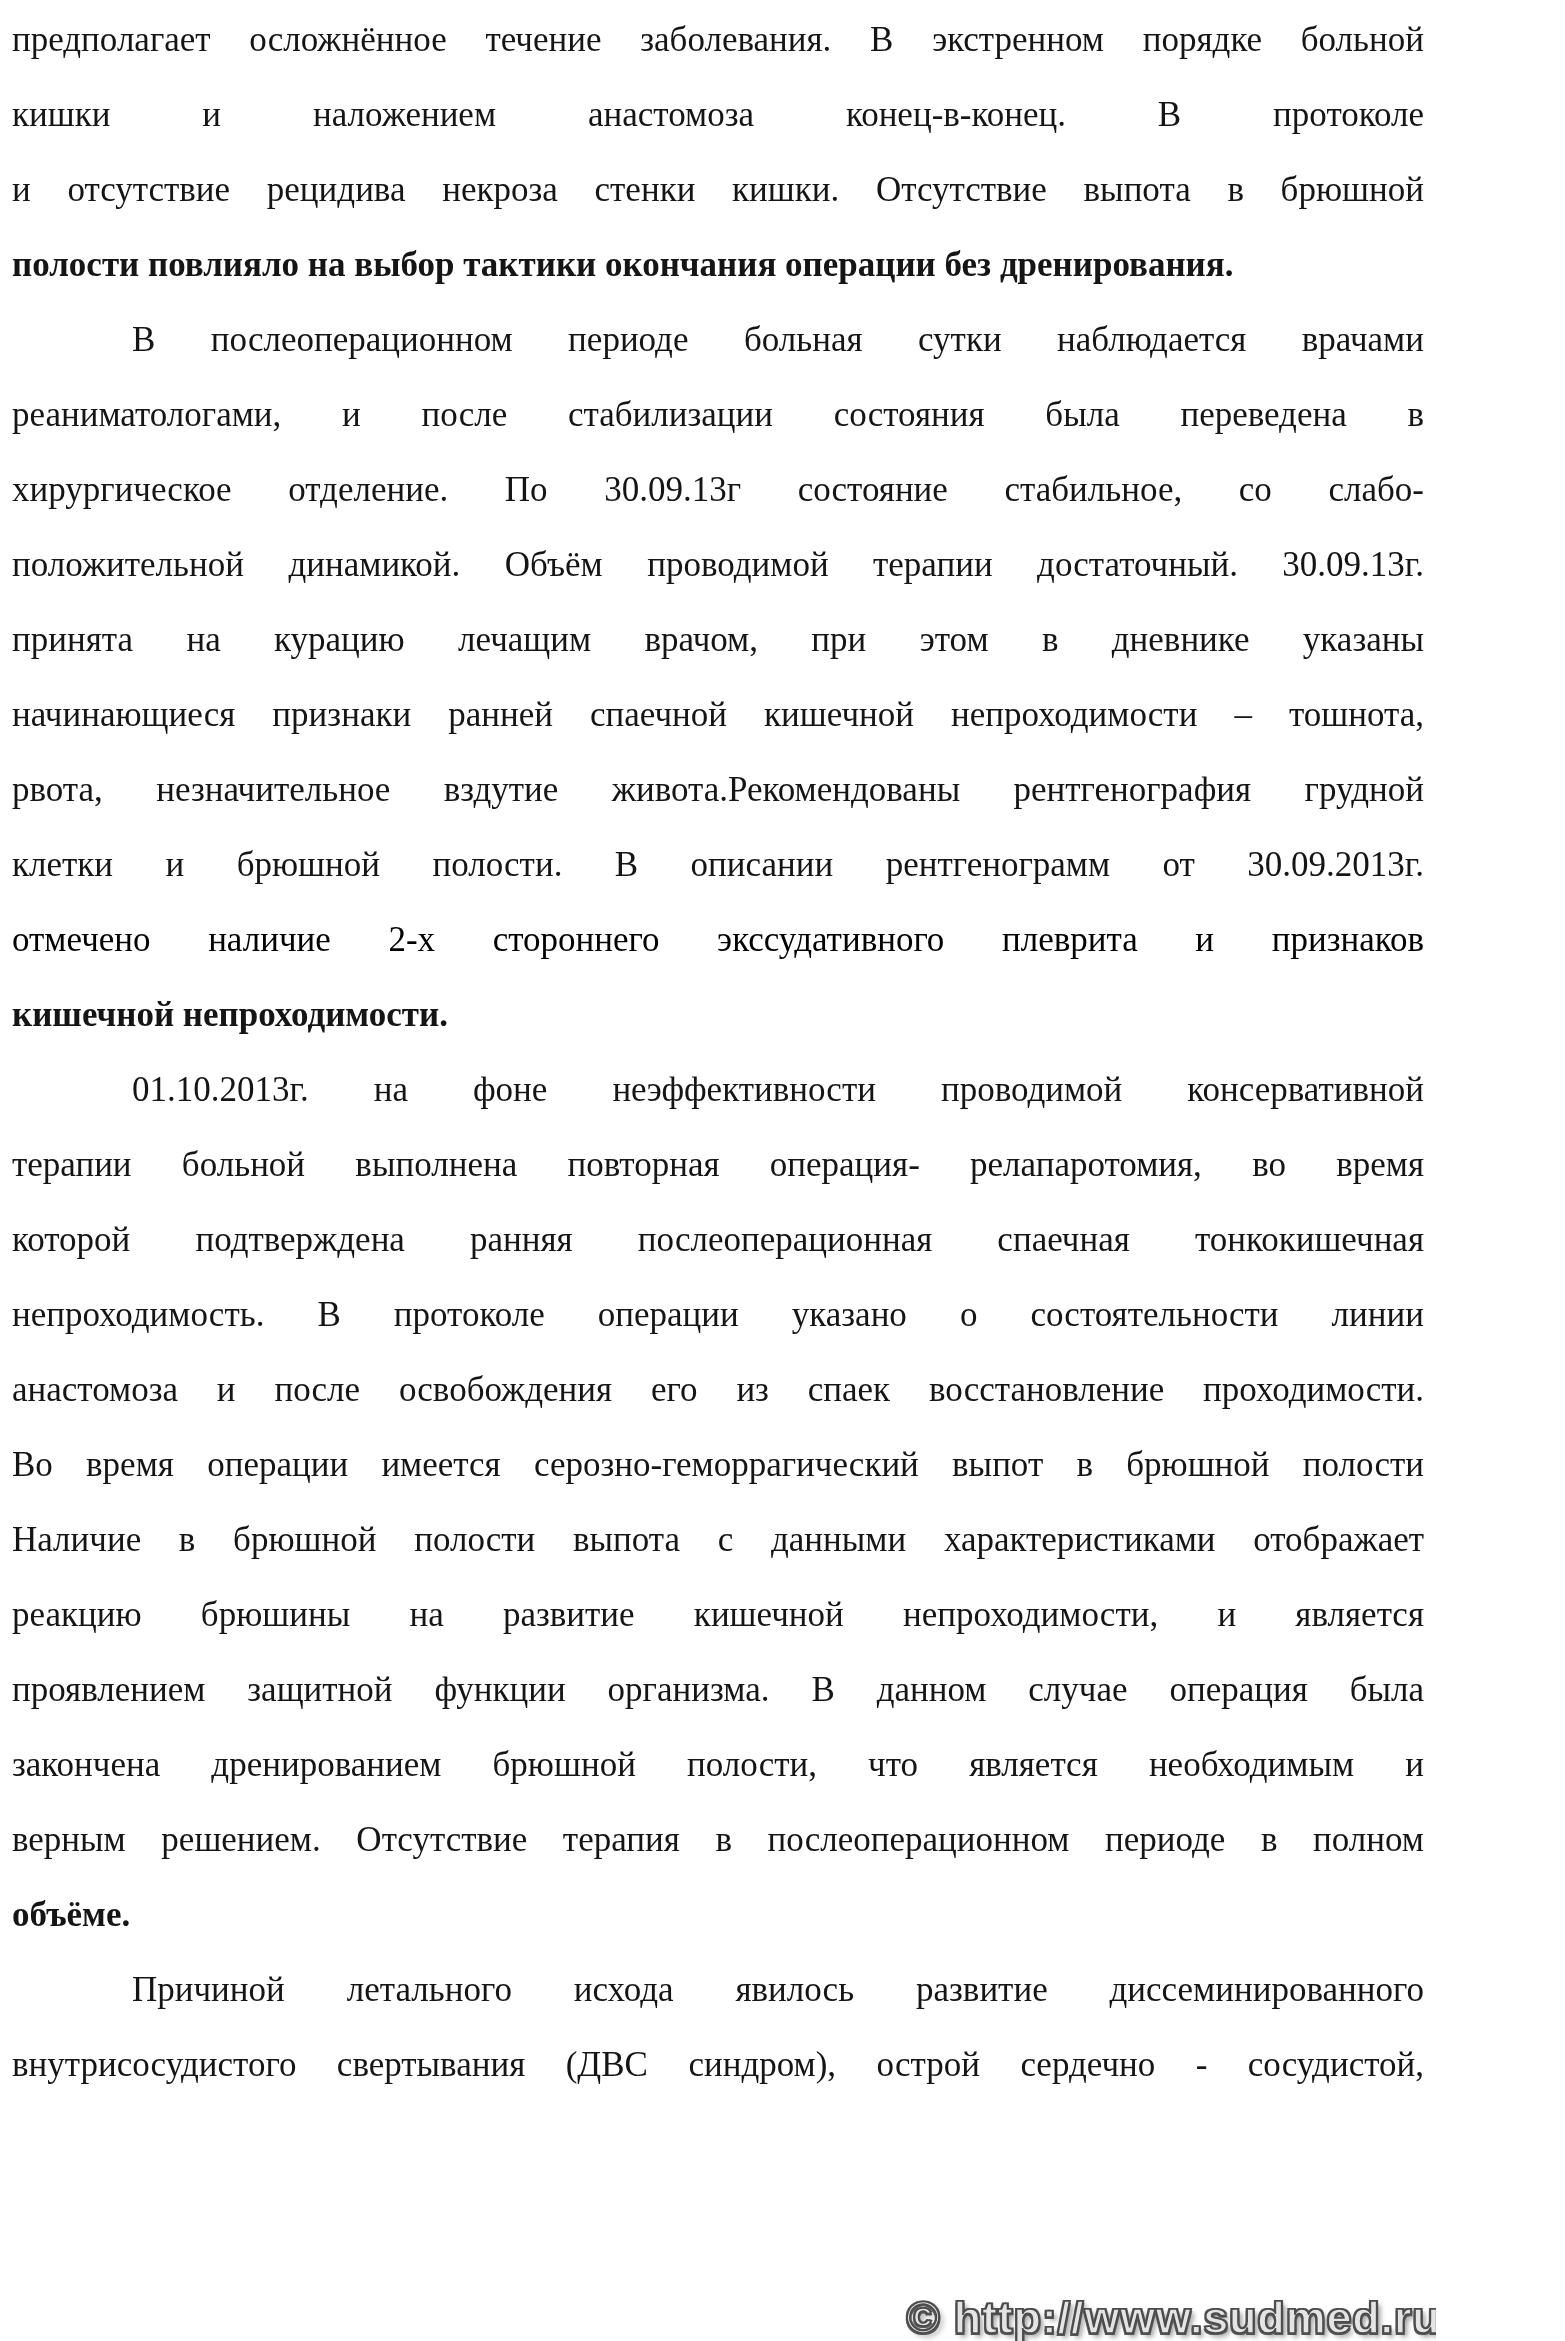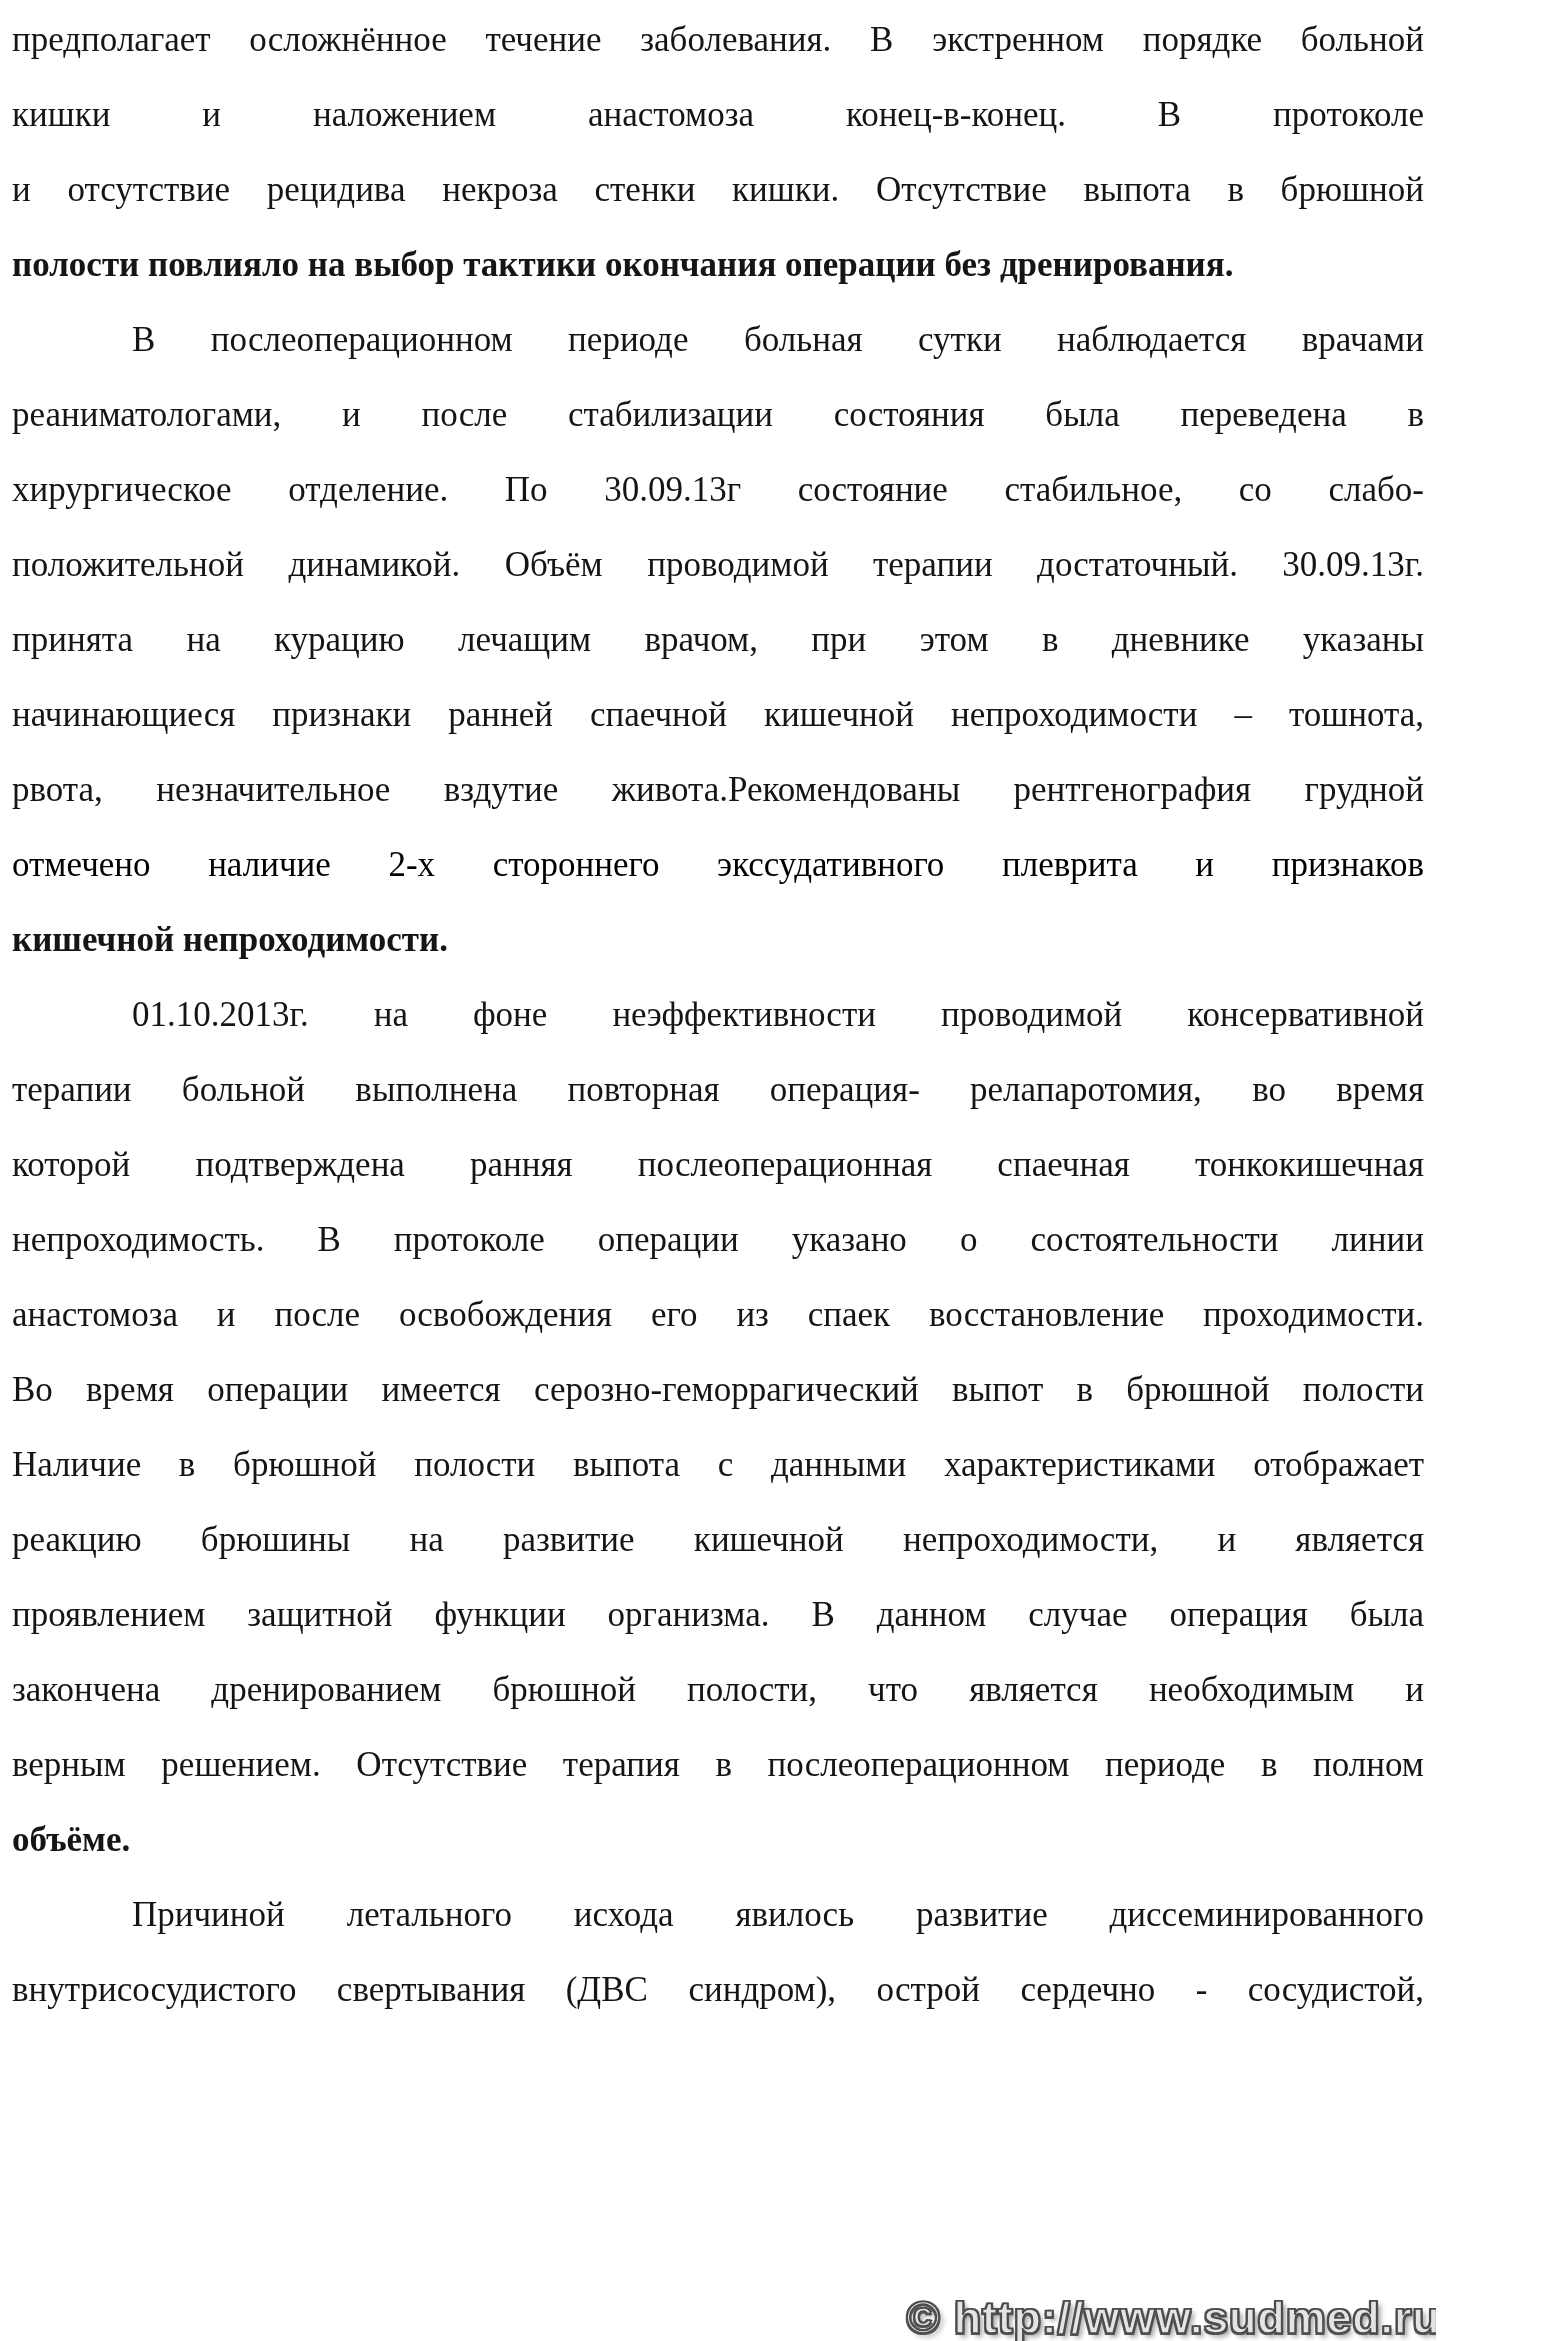--- a/index.html
+++ b/index.html
@@ -62,20 +62,21 @@
     <div class="line">кишки и наложением анастомоза конец-в-конец. В протоколе</div>
     <div class="line">и отсутствие рецидива некроза стенки кишки. Отсутствие выпота в брюшной</div>
     <div class="line noj">полости повлияло на выбор тактики окончания операции без дренирования.</div>
     <div class="line indent">В послеоперационном периоде больная сутки наблюдается врачами</div>
     <div class="line">реаниматологами, и после стабилизации состояния была переведена в</div>
     <div class="line">хирургическое отделение. По 30.09.13г состояние стабильное, со слабо-</div>
     <div class="line">положительной динамикой. Объём проводимой терапии достаточный. 30.09.13г.</div>
     <div class="line">принята на курацию лечащим врачом, при этом в дневнике указаны</div>
     <div class="line">начинающиеся признаки ранней спаечной кишечной непроходимости – тошнота,</div>
     <div class="line">рвота, незначительное вздутие живота.Рекомендованы рентгенография грудной</div>
+    <div class="line">клетки и брюшной полости. В описании рентгенограмм от 30.09.2013г.</div>
     <div class="line faded">отмечено наличие 2-х стороннего экссудативного плеврита и признаков</div>
     <div class="line noj">кишечной непроходимости.</div>
     <div class="line indent">01.10.2013г. на фоне неэффективности проводимой консервативной</div>
     <div class="line">терапии больной выполнена повторная операция- релапаротомия, во время</div>
     <div class="line">которой подтверждена ранняя послеоперационная спаечная тонкокишечная</div>
     <div class="line">непроходимость. В протоколе операции указано о состоятельности линии</div>
     <div class="line">анастомоза и после освобождения его из спаек восстановление проходимости.</div>
     <div class="line">Во время операции имеется серозно-геморрагический выпот в брюшной полости</div>
     <div class="line">Наличие в брюшной полости выпота с данными характеристиками отображает</div>
     <div class="line">реакцию брюшины на развитие кишечной непроходимости, и является</div>

